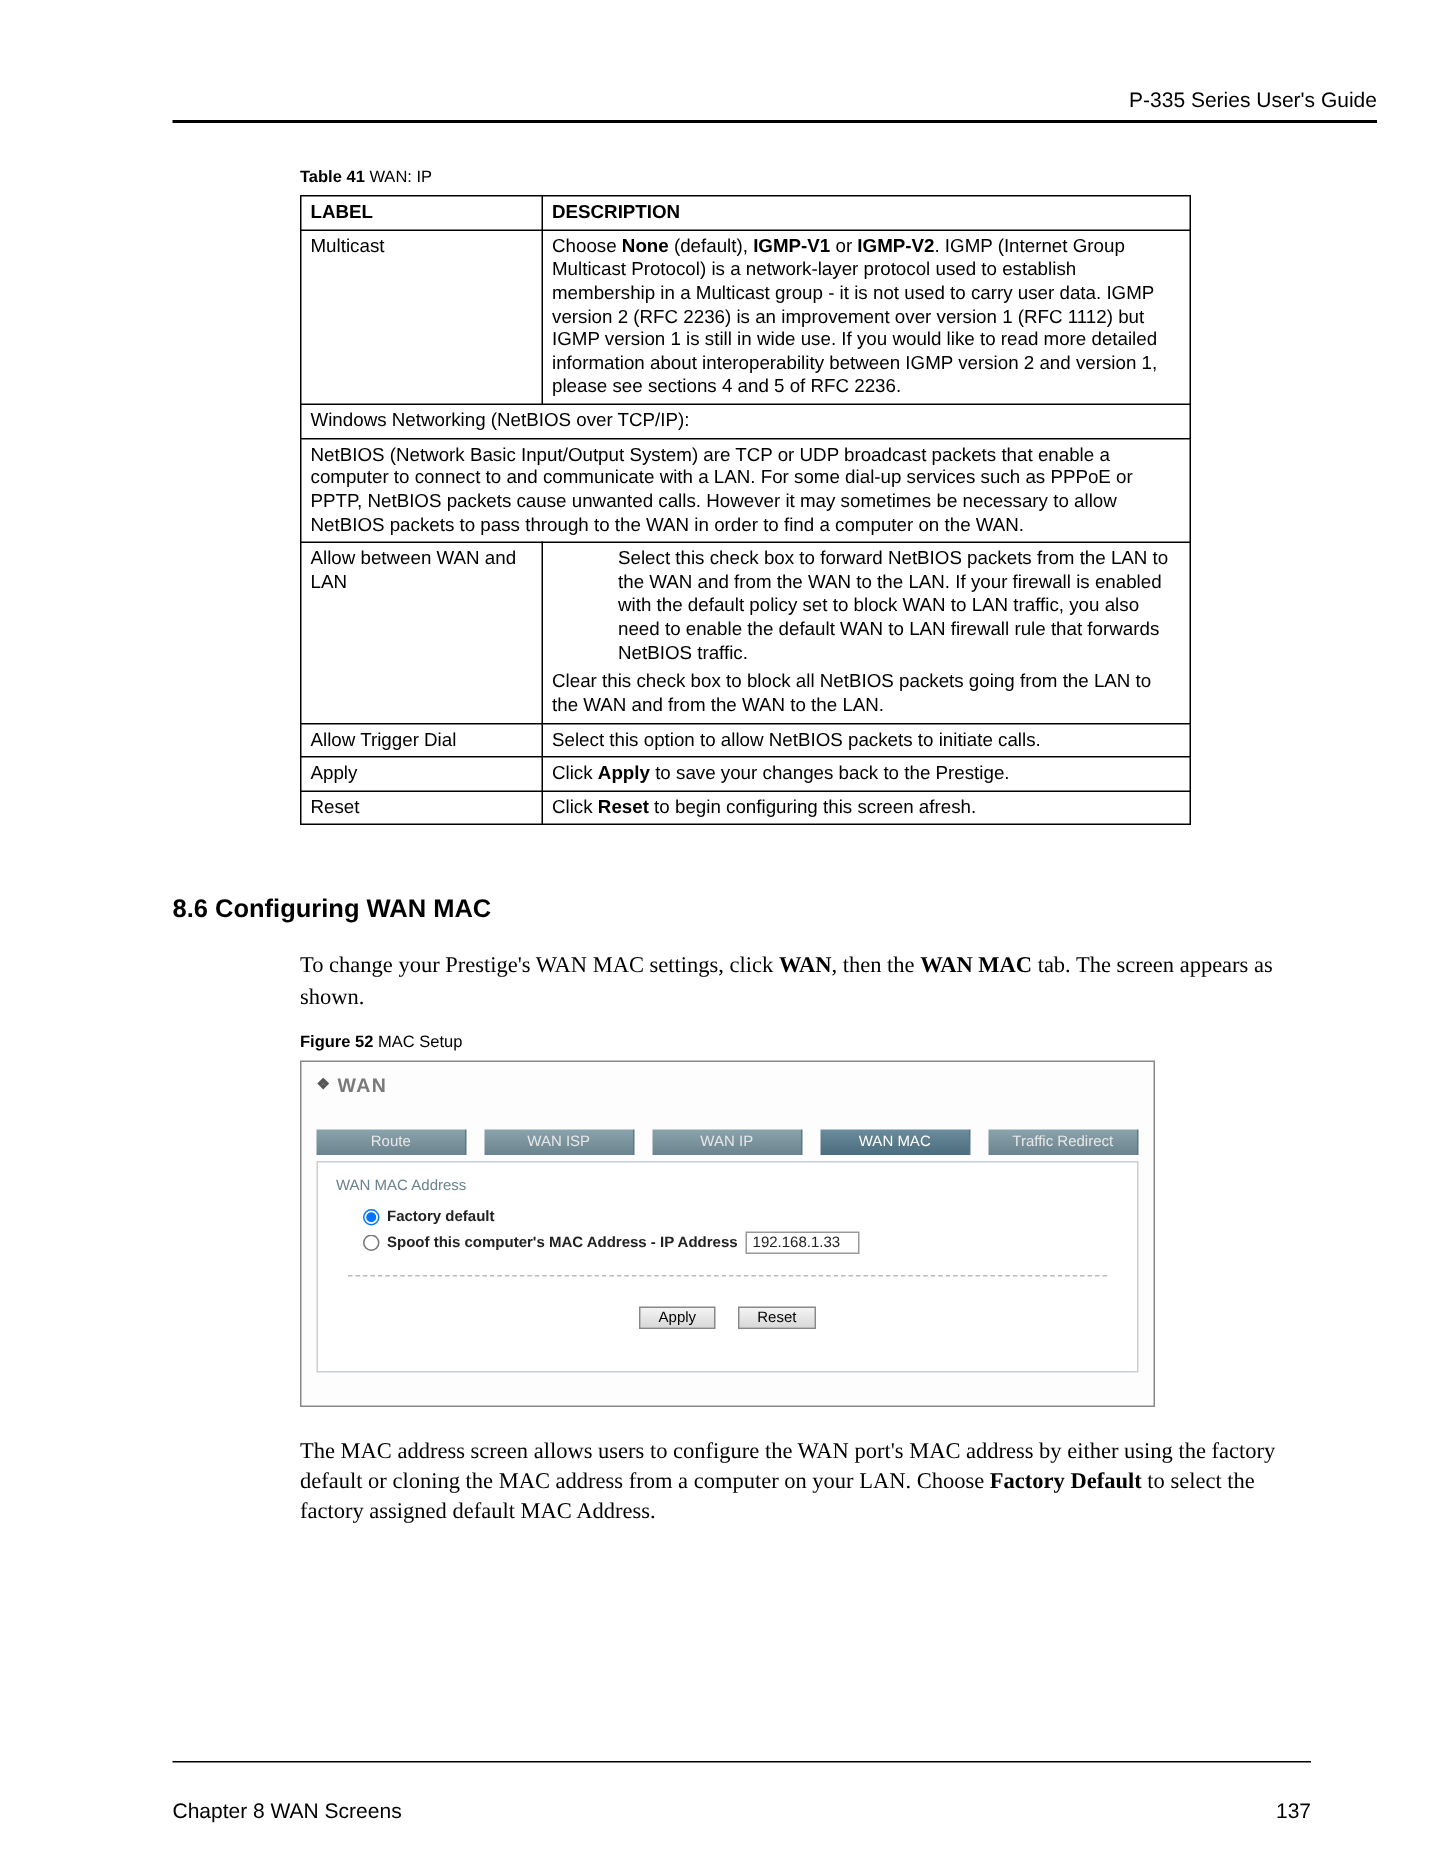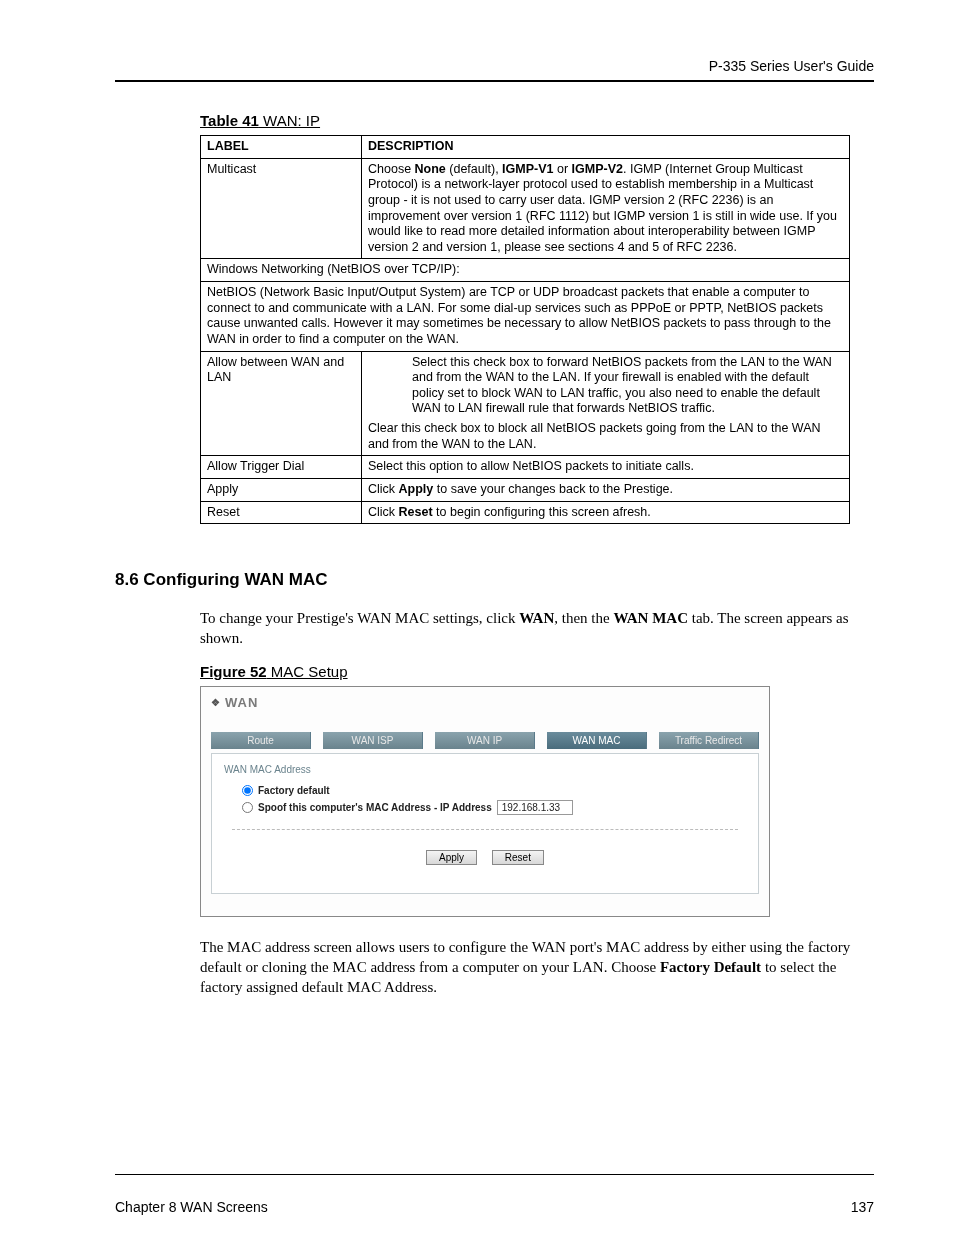--- a/index.html
+++ b/index.html
@@ -4,21 +4,21 @@
 <style>
   body {
     margin: 0;
     padding: 0;
     background: #fff;
     font-family: Arial, Helvetica, sans-serif;
     color: #000;
     width: 954px;
   }
   .page {
-    padding: 58px 80px 50px 115px;
+    padding: 58px 36px 50px 115px;
     box-sizing: border-box;
     position: relative;
     min-height: 1235px;
   }
   .header-right {
     text-align: right;
     font-size: 14px;
     padding-bottom: 6px;
   }
   .header-rule {
@@ -38,28 +38,27 @@
   .footer {
     position: absolute;
     bottom: 20px;
     left: 115px;
     right: 80px;
     font-size: 14px;
     display: flex;
     justify-content: space-between;
   }
   .caption {
-    font-size: 15px;
+    font-size: 11px;
     margin: 0 0 6px 85px;
-    text-decoration: underline;
   }
   .caption b { font-weight: bold; }
   table.wan-table {
     border-collapse: collapse;
-    width: 650px;
+    width: 594px;
     margin-left: 85px;
     font-size: 12.5px;
     line-height: 1.25;
   }
   table.wan-table th, table.wan-table td {
     border: 1px solid #000;
     padding: 3px 6px;
     vertical-align: top;
     text-align: left;
   }

